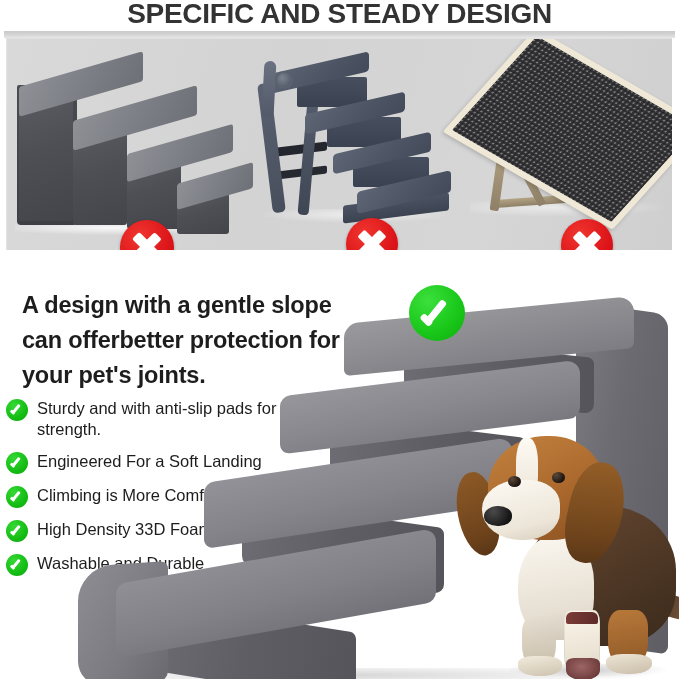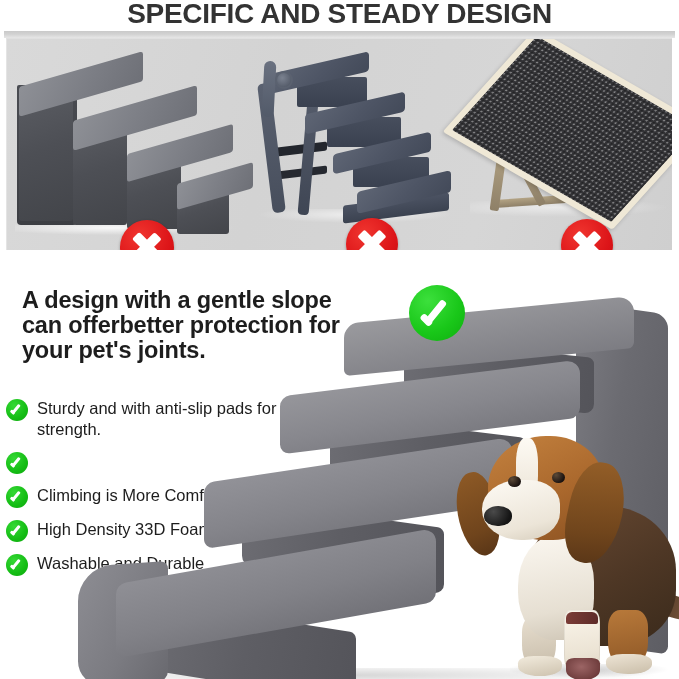--- a/index.html
+++ b/index.html
@@ -183,21 +183,21 @@
   
   #lower-section {
     position:absolute; left:0; top:252px; width:679px; height:427px;
     background:#ffffff;
   }
 
   
   #headline {
     position:absolute; left:22px; top:36px; width:330px;
     font-size:23.5px; font-weight:bold; color:#1d1d1d;
-    line-height:25px; letter-spacing:-0.2px;
+    line-height:35px; letter-spacing:-0.2px;
   }
 
   
   #benefit-list {
     position:absolute; left:6px; top:146px; width:330px;
   }
   .benefit-row {
     position:relative;
     display:flex; align-items:flex-start;
     margin-bottom:11px;
@@ -523,20 +523,21 @@
 
   <div id="badge-check-main"></div>
 
   <div id="benefit-list">
     <div class="benefit-row">
       <span class="check-badge"></span>
       <span class="benefit-text">Sturdy and with anti-slip pads for extra strength.</span>
     </div>
     <div class="benefit-row">
       <span class="check-badge"></span>
+      <span class="benefit-text">Engineered For a Soft Landing</span>
     </div>
     <div class="benefit-row">
       <span class="check-badge"></span>
       <span class="benefit-text">Climbing is More Comfortable</span>
     </div>
     <div class="benefit-row">
       <span class="check-badge"></span>
       <span class="benefit-text">High Density 33D Foam</span>
     </div>
     <div class="benefit-row">

